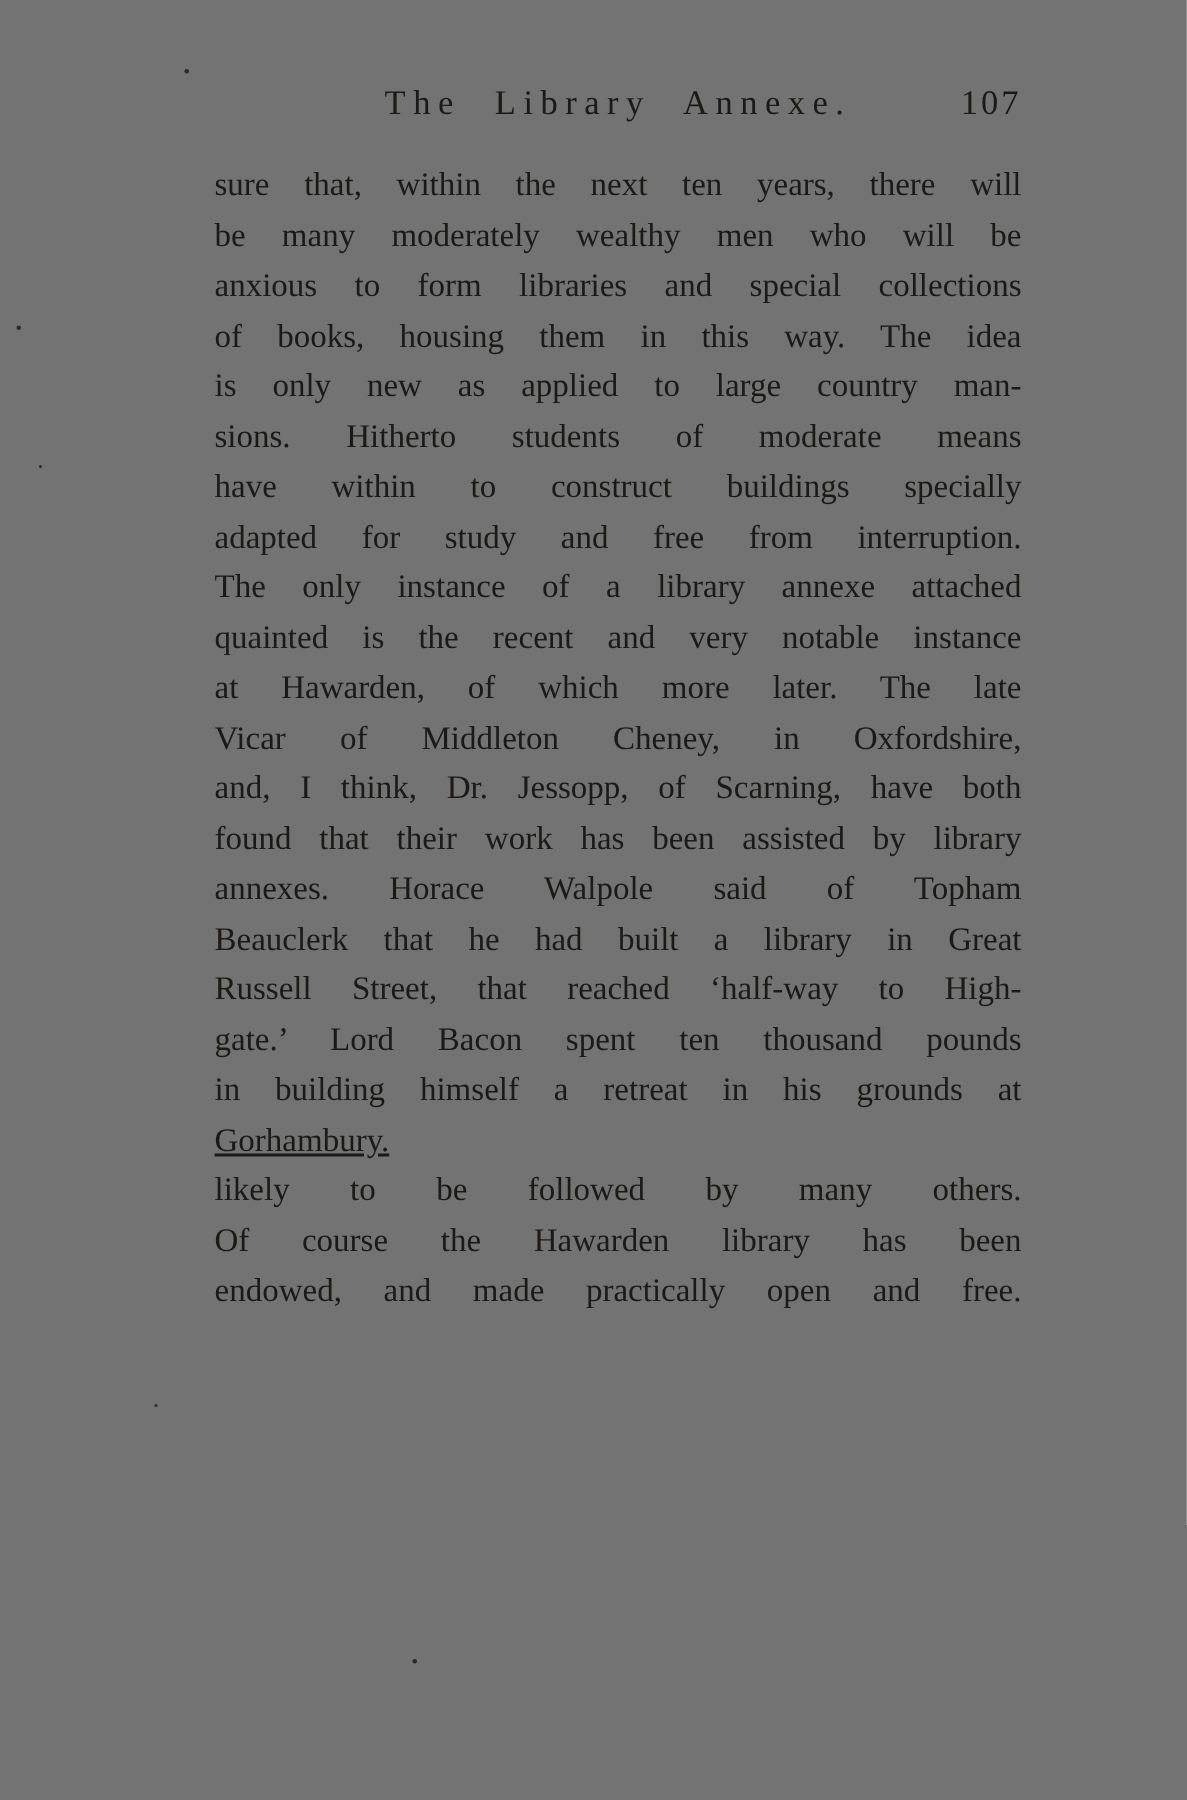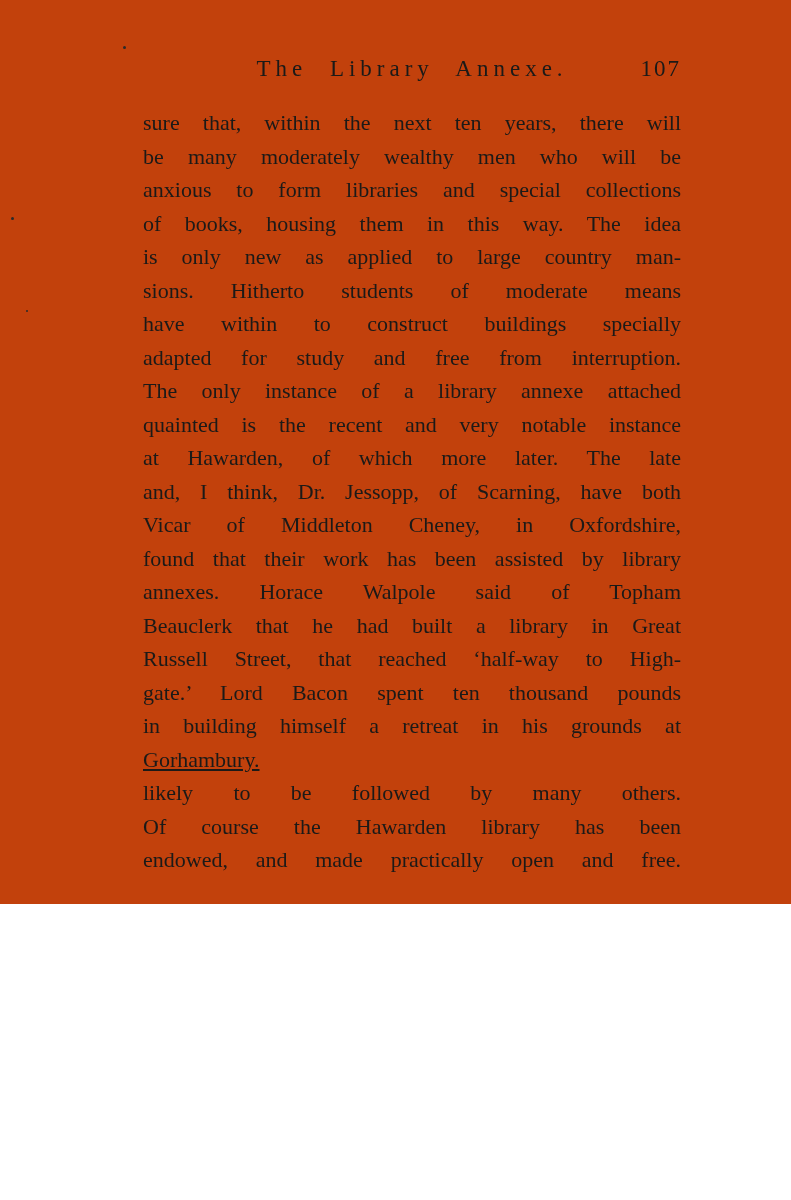--- a/index.html
+++ b/index.html
@@ -3,22 +3,22 @@
 <meta charset="utf-8">
 <style>
   html, body { margin: 0; padding: 0; }
   body {
     width: 791px; height: 1200px;
     background: #ffffff;
     font-family: "Liberation Serif", serif;
   }
   .page {
     position: relative;
-    width: 791px; height: 904px;
-    background: #c2410c;
+    width: 791px; height: 1200px;
+    background: #737373;
     color: #1b1a18;
     overflow: hidden;
   }
   .text-column {
     position: absolute;
     left: 143px; top: 0;
     width: 538px;
   }
   .header {
     position: relative;
@@ -76,22 +76,22 @@
         <div class="line">be many moderately wealthy men who will be</div>
         <div class="line">anxious to form libraries and special collections</div>
         <div class="line">of books, housing them in this way. The idea</div>
         <div class="line">is only new as applied to large country man-</div>
         <div class="line">sions. Hitherto students of moderate means</div>
         <div class="line">have within to construct buildings specially</div>
         <div class="line">adapted for study and free from interruption.</div>
         <div class="line">The only instance of a library annexe attached</div>
         <div class="line">quainted is the recent and very notable instance</div>
         <div class="line">at Hawarden, of which more later. The late</div>
+        <div class="line">Vicar of Middleton Cheney, in Oxfordshire,</div>
         <div class="line">and, I think, Dr. Jessopp, of Scarning, have both</div>
-        <div class="line">Vicar of Middleton Cheney, in Oxfordshire,</div>
         <div class="line">found that their work has been assisted by library</div>
         <div class="line">annexes. Horace Walpole said of Topham</div>
         <div class="line">Beauclerk that he had built a library in Great</div>
         <div class="line">Russell Street, that reached ‘half-way to High-</div>
         <div class="line">gate.’ Lord Bacon spent ten thousand pounds</div>
         <div class="line">in building himself a retreat in his grounds at</div>
         <div class="line flush">Gorhambury.</div>
         <div class="line">likely to be followed by many others.</div>
         <div class="line">Of course the Hawarden library has been</div>
         <div class="line">endowed, and made practically open and free.</div>

